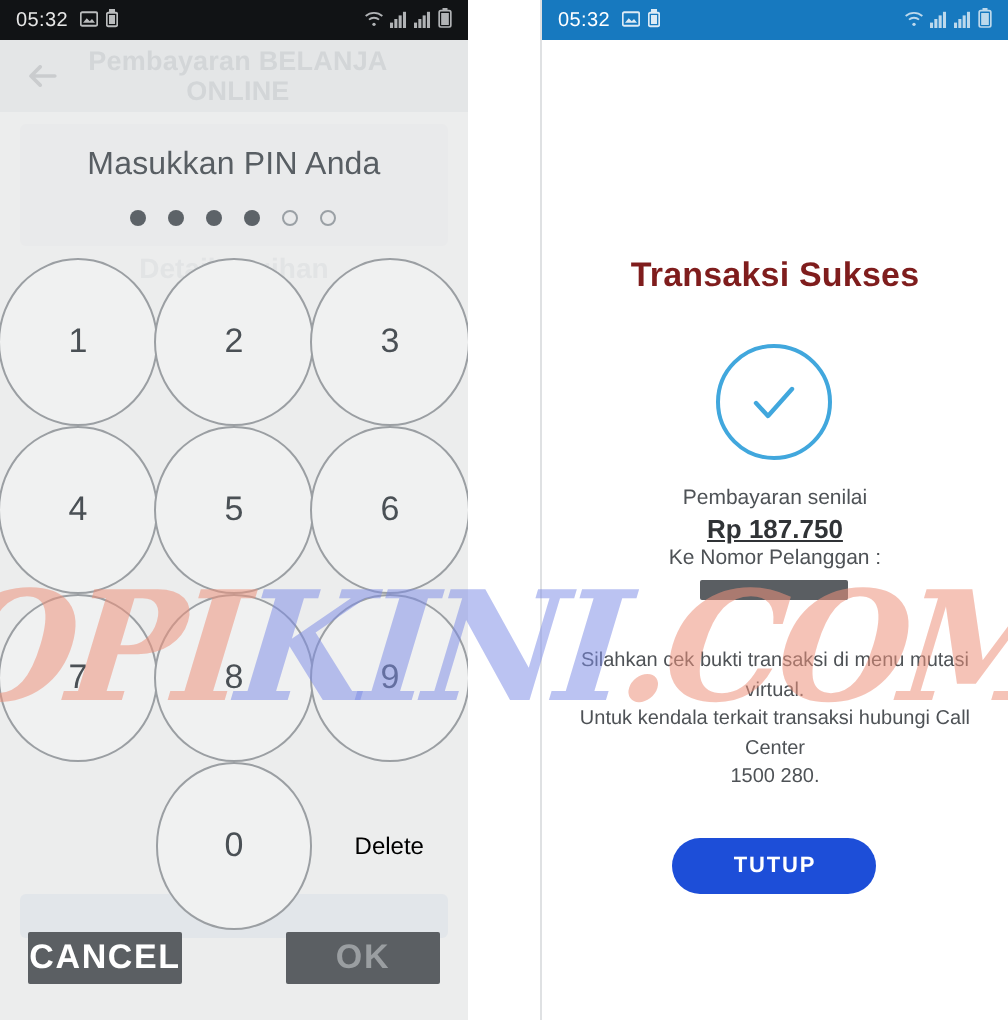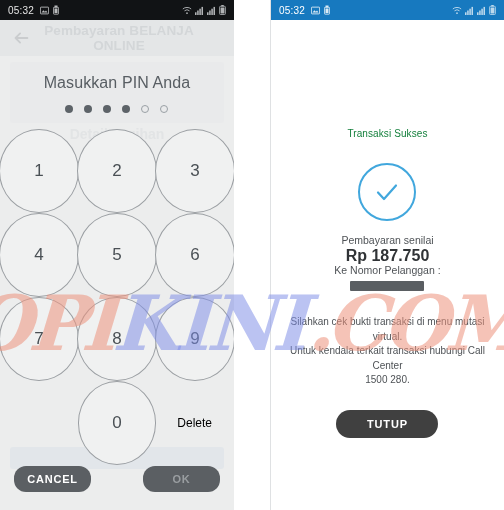--- a/index.html
+++ b/index.html
@@ -90,61 +90,61 @@
     background: #e2e6ea; border-radius: 3px;
   }
 
   .bottom-buttons {
     position: absolute; left: 0; right: 0; bottom: 18px;
     display: flex; gap: 8px; padding: 0 14px;
   }
   .btn-flat {
     flex: 1; height: 26px; background: #5b5f63;
     display: flex; align-items: center; justify-content: center;
-    font-size: 11px; font-weight: 700; letter-spacing: .8px;
-    border-radius: 12px;
+    font-size: 17px; font-weight: 700; letter-spacing: .8px;
+    border-radius: 1px;
   }
   .btn-cancel { color: #ffffff; }
   .btn-ok { color: #9a9ea1; margin-left: 44px; }
 
   
   .screen-right {
     position: relative;
     width: 252px; height: 510px;
     background: #ffffff;
     border-left: 1px solid #dfe1e3;
     overflow: hidden;
   }
   .statusbar-blue {
     height: 20px; background: #1779bf;
     display: flex; align-items: center; padding: 0 8px; color: #ffffff;
   }
   .success-wrap { padding-top: 108px; text-align: center; }
   .success-title {
-    font-size: 10px; font-weight: 400; color: #15803d; letter-spacing: .1px;
+    font-size: 17px; font-weight: 700; color: #7f1d1d; letter-spacing: .1px;
   }
   .check-circle {
     width: 58px; height: 58px; margin: 24px auto 0 auto;
     border: 2.2px solid #41a7dd; border-radius: 50%;
     display: flex; align-items: center; justify-content: center;
   }
   .detail-block { margin-top: 12px; color: #4e5256; font-size: 10.5px; line-height: 15px; }
-  .detail-amount { font-size: 16px; font-weight: 700; color: #303336; }
+  .detail-amount { font-size: 13px; font-weight: 700; color: #303336; text-decoration: underline; }
   .redact-bar {
     width: 74px; height: 10px; background: #5a5e62;
     margin: 3px auto 3px auto; border-radius: 1px;
   }
   .note-block {
     margin-top: 24px; padding: 0 8px;
     font-size: 10px; color: #4e5256; line-height: 14.5px;
   }
   .tutup-wrap { margin-top: 22px; display: flex; justify-content: center; }
   .btn-tutup {
     width: 102px; height: 28px; border-radius: 14px;
-    background: #404040; color: #ffffff;
+    background: #1d4ed8; color: #ffffff;
     display: flex; align-items: center; justify-content: center;
     font-size: 11px; font-weight: 700; letter-spacing: .9px;
   }
 
   
   .watermark {
     position: absolute; left: 0; top: 268px; width: 504px; height: 110px;
     pointer-events: none; z-index: 50;
     display: flex; align-items: center; justify-content: center;
   }

